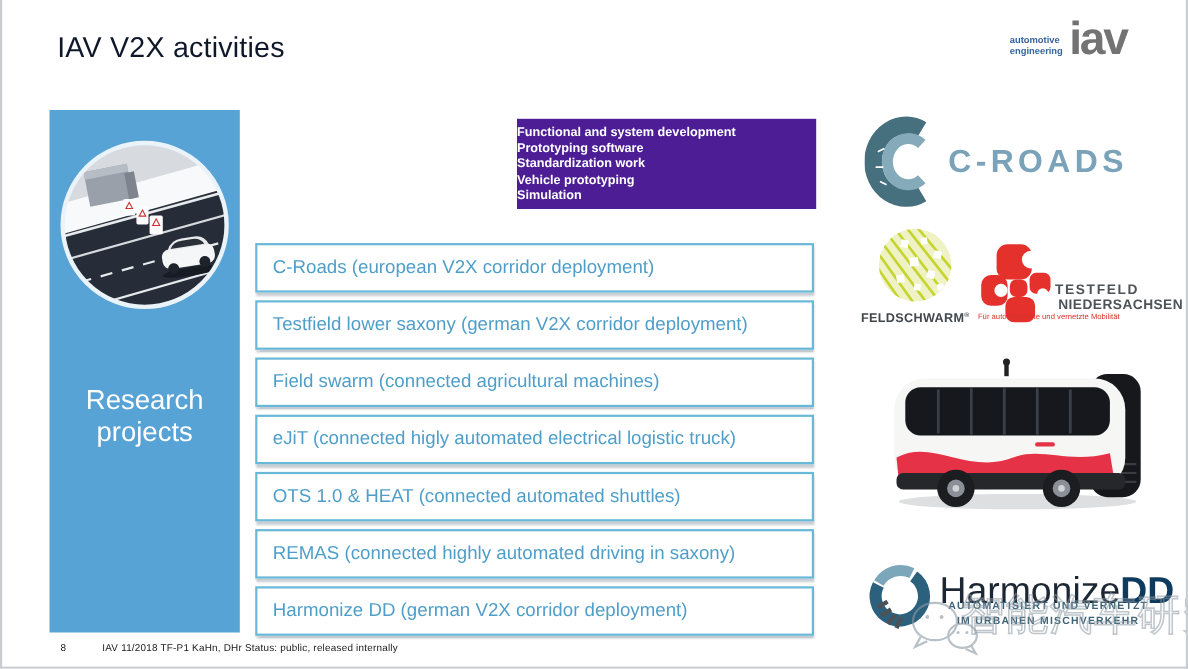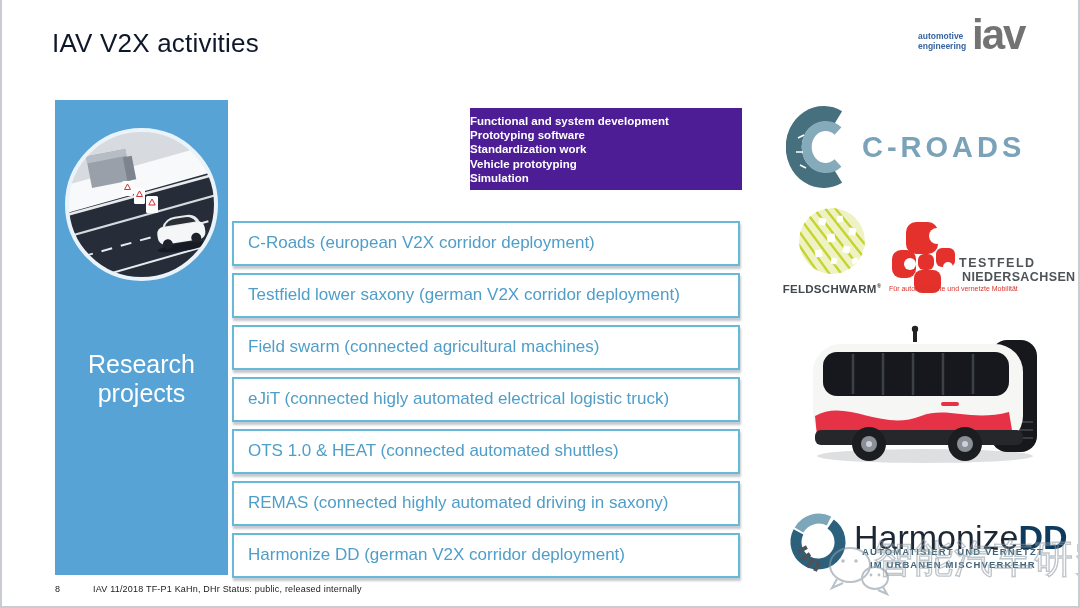--- a/index.html
+++ b/index.html
@@ -13,21 +13,21 @@
            pointer-events:none; z-index:50; }
 
   
   .title { left:52px; top:28px; font-size:26px; color:#0f172a; letter-spacing:.2px; }
   .iav-tagline { left:918px; top:31px; width:50px; text-align:left;
                  font-size:8.5px; line-height:10px; font-weight:bold; color:#36649e; }
   .iav-word { left:972px; top:11px; font-size:42px; font-weight:bold;
               color:#737373; letter-spacing:-2px; }
 
   
-  .left-panel { left:55px; top:100px; width:173px; height:475px; background:#57a3d6; }
+  .left-panel { left:45px; top:100px; width:173px; height:475px; background:#57a3d6; }
   .scene { position:absolute; left:8px; top:26px; }
   .panel-label { position:absolute; left:0; top:250px; width:100%; text-align:center;
                  color:#fff; font-size:25px; line-height:29px; }
 
   
   .activities { left:470px; top:108px; width:272px; height:82px; background:#4c1d95;
                 color:#fff; text-align:left; padding-top:6px; }
   .activities div { font-size:11.5px; font-weight:bold; line-height:14.2px; }
 
   

